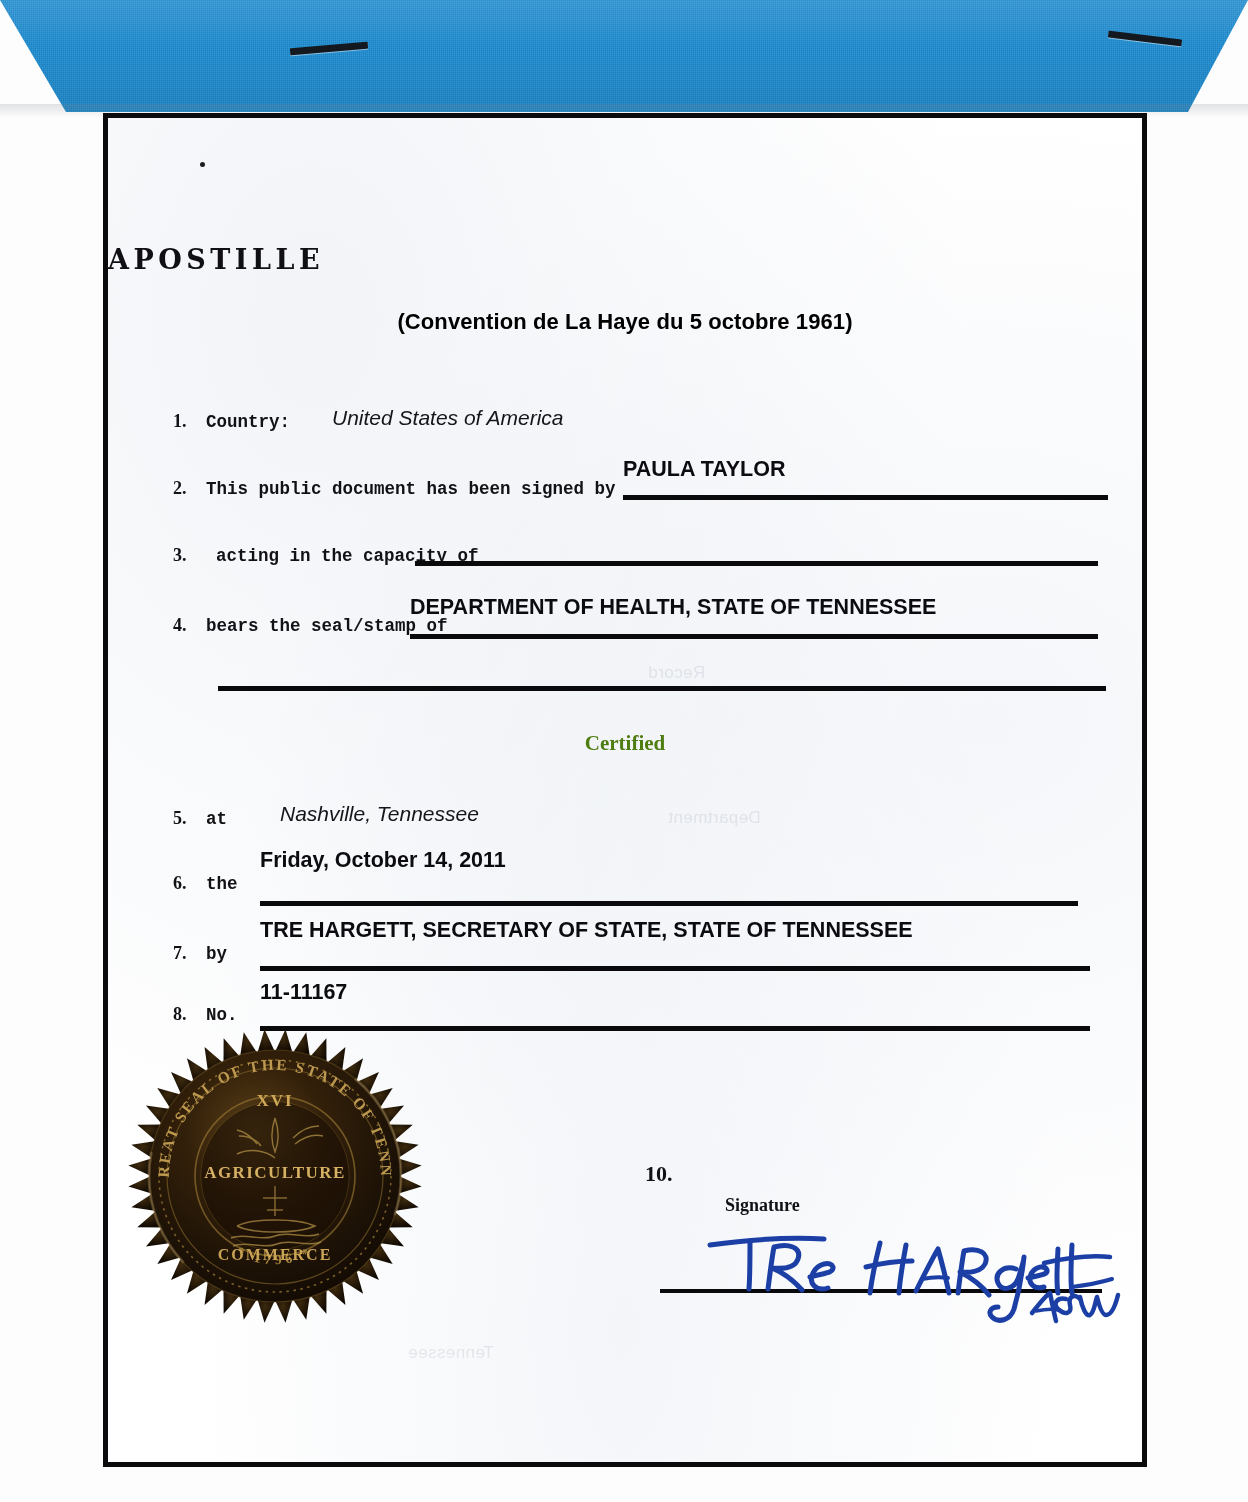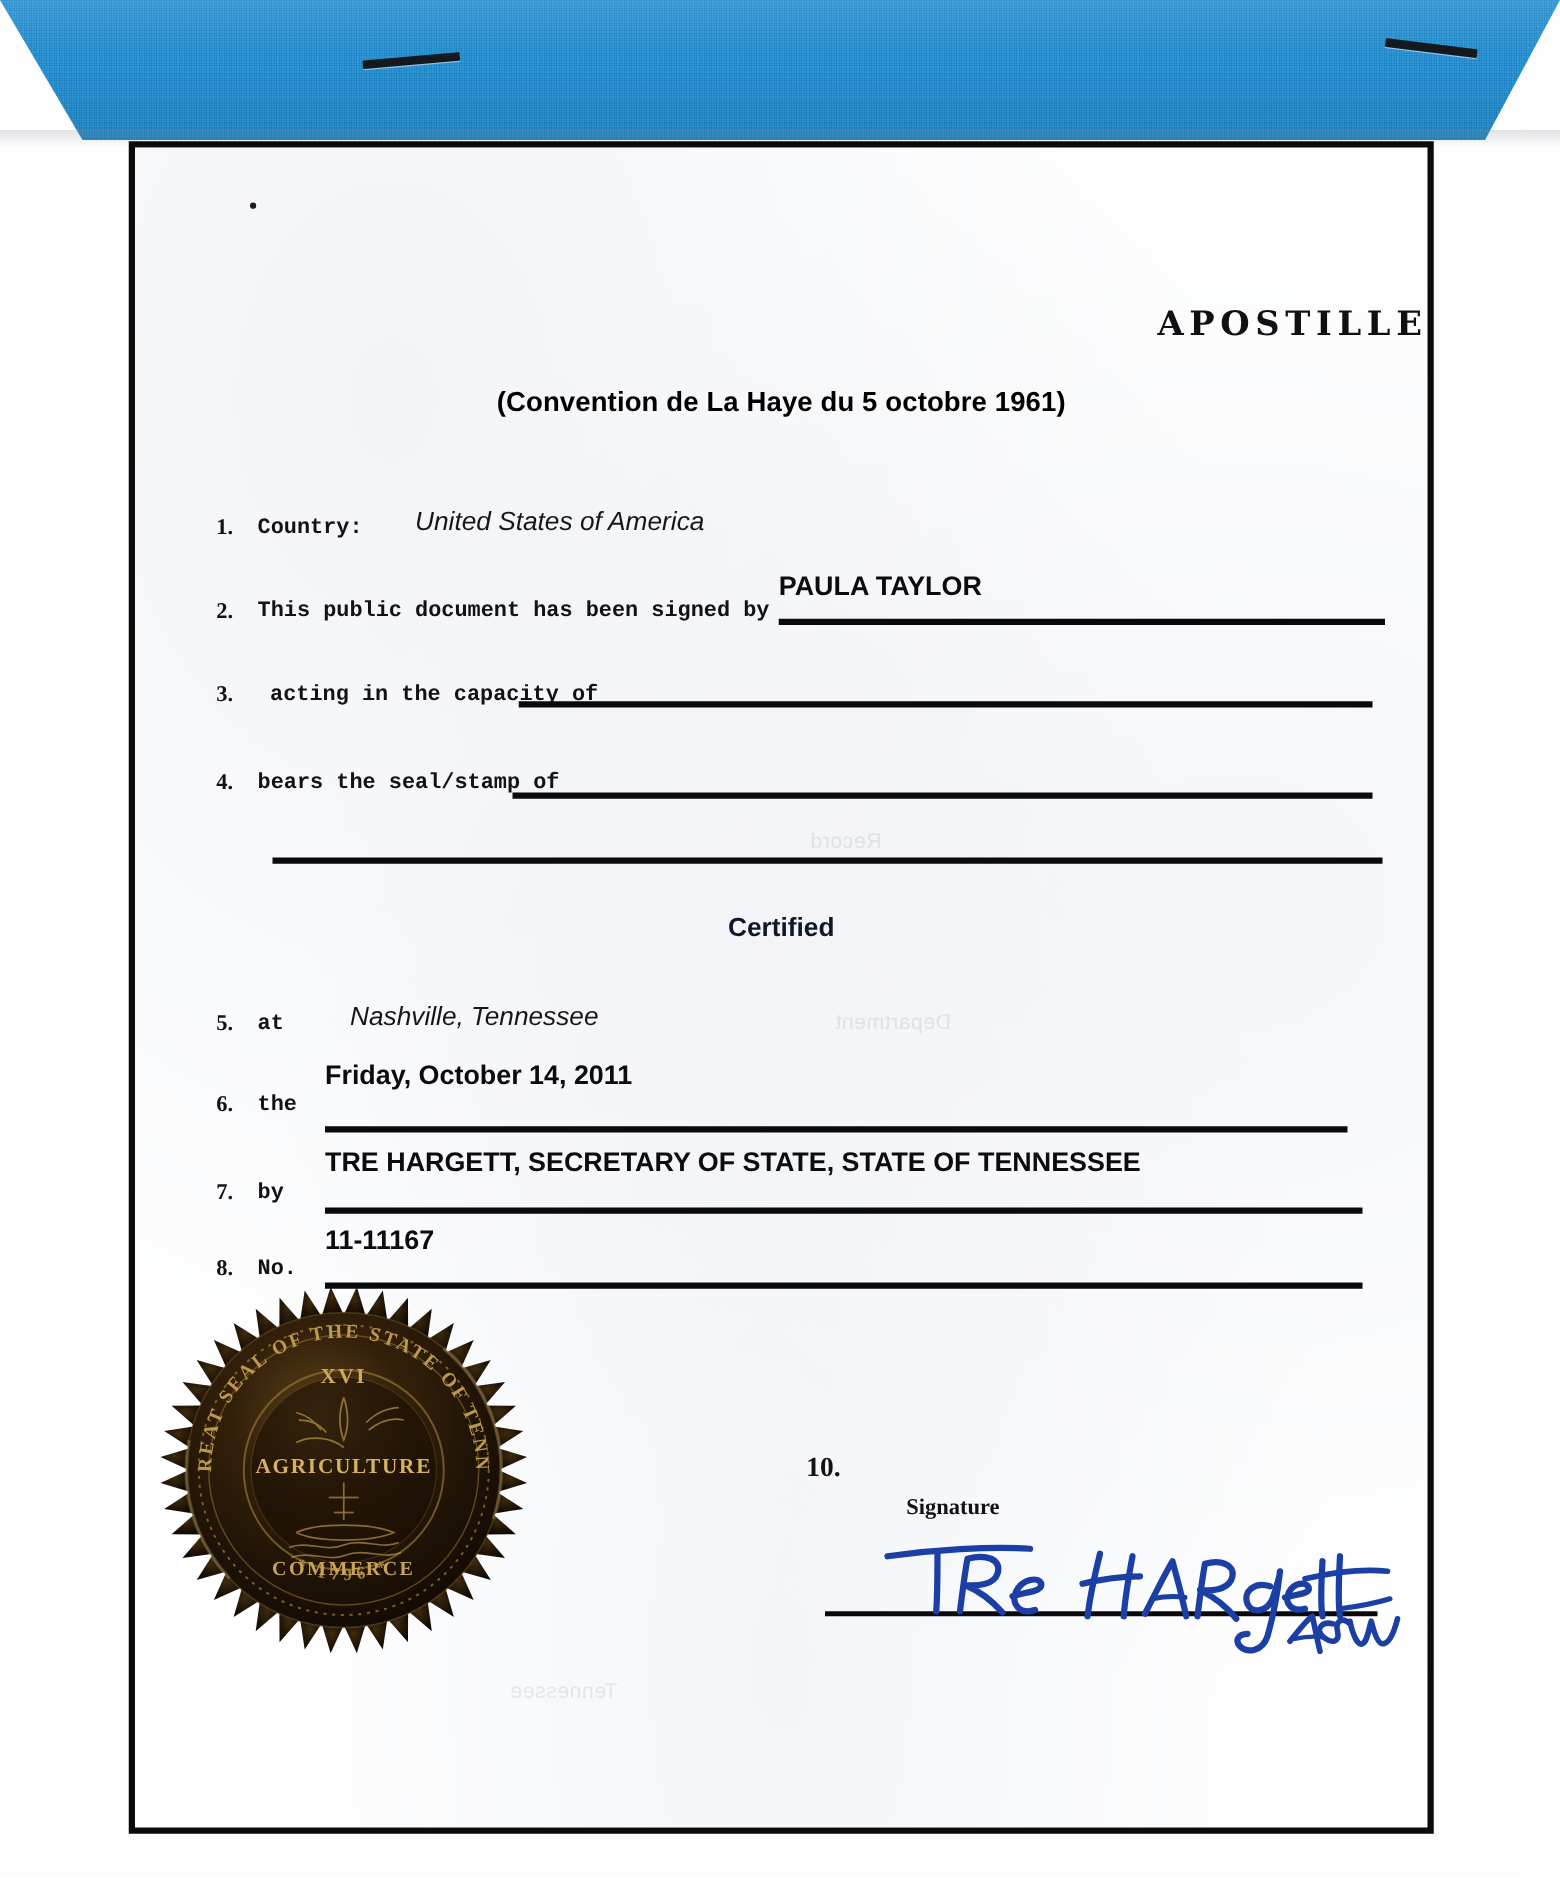--- a/index.html
+++ b/index.html
@@ -93,21 +93,21 @@
     width: 5px; height: 5px;
     background: #1c1c1c;
     border-radius: 50%;
   }
 
   
   .title {
     position: absolute;
     left: 0; right: 0;
     top: 126px;
-    text-align: right;
+    text-align: left;
     font-family: "DejaVu Serif", serif;
     font-weight: bold;
     font-size: 27px;
     letter-spacing: 4.5px;
     color: #101014;
   }
   .subtitle {
     position: absolute;
     left: 0; right: 0;
     top: 191px;
@@ -116,24 +116,24 @@
     font-weight: bold;
     font-size: 22px;
     letter-spacing: 0.1px;
     color: #000000;
   }
   .certified {
     position: absolute;
     left: 0; right: 0;
     top: 613px;
     text-align: center;
-    font-family: Liberation Sans, sans-serif;
+    font-family: Liberation Serif, serif;
     font-weight: bold;
     font-size: 21px;
-    color: #0f172a;
+    color: #4d7c0f;
   }
 
   .num {
     position: absolute;
     font-family: "Liberation Serif", serif;
     font-weight: bold;
     font-size: 18px;
     color: #121216;
   }
   .label {
@@ -248,20 +248,21 @@
       <div class="label" style="left:98px;  top:361px;">This public document has been signed by</div>
       <div class="value-bold" style="left:515px; top:339px;">PAULA TAYLOR</div>
       <div class="rule" style="left:515px; top:377px; width:485px;"></div>
 
       <div class="num" style="left:65px;  top:427px;">3.</div>
       <div class="label" style="left:108px; top:428px;">acting in the capacity of</div>
       <div class="rule" style="left:307px; top:443px; width:683px;"></div>
 
       <div class="num" style="left:65px;  top:497px;">4.</div>
       <div class="label" style="left:98px;  top:498px;">bears the seal/stamp of</div>
+      <div class="value-bold" style="left:302px; top:477px;">DEPARTMENT OF HEALTH, STATE OF TENNESSEE</div>
       <div class="rule" style="left:302px; top:516px; width:688px;"></div>
 
       <div class="rule" style="left:110px; top:568px; width:888px;"></div>
 
       <div class="certified">Certified</div>
 
       <div class="num" style="left:65px;  top:690px;">5.</div>
       <div class="label" style="left:98px;  top:691px;">at</div>
       <div class="value-italic" style="left:172px; top:684px;">Nashville, Tennessee</div>
 

